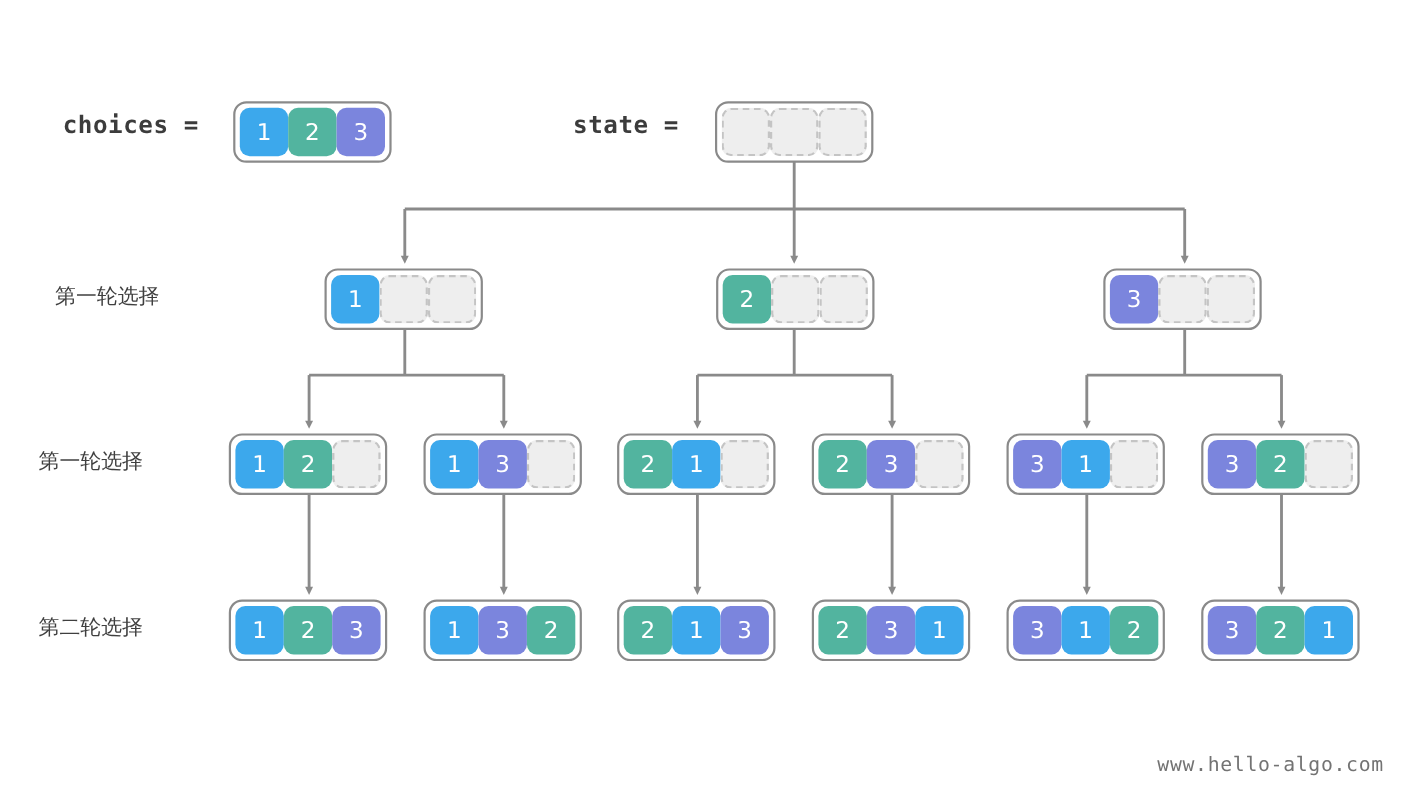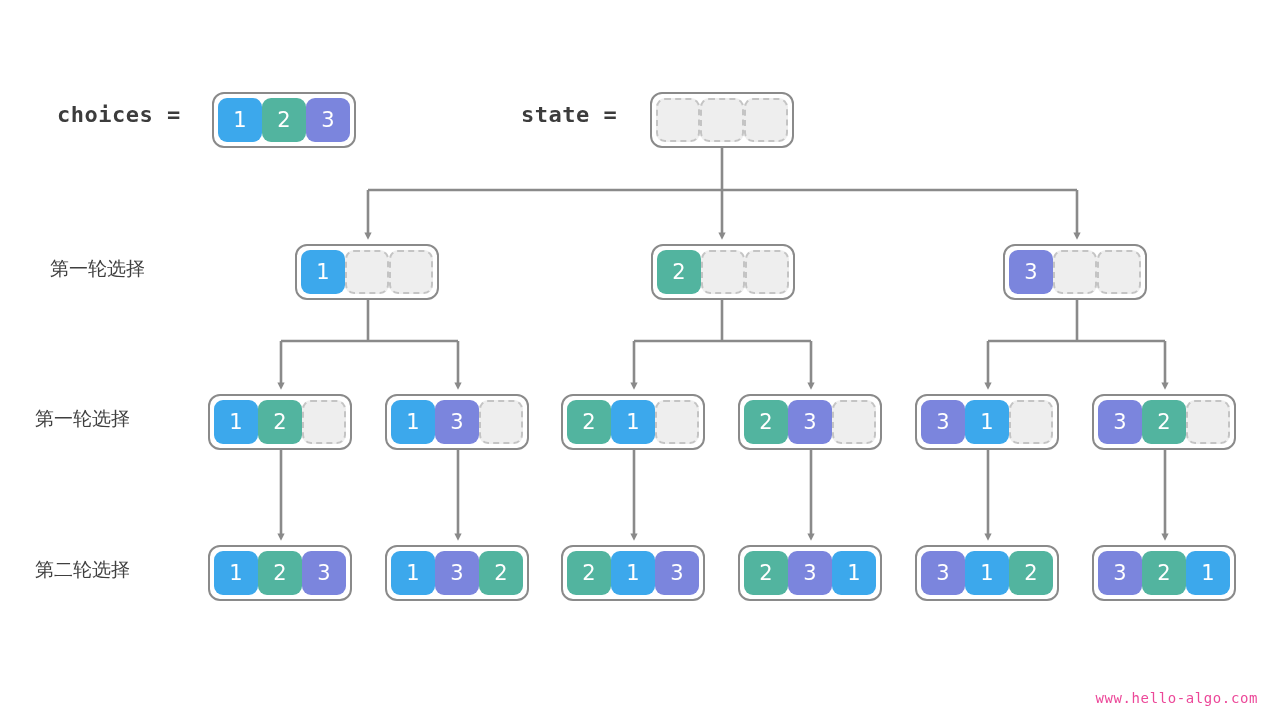--- a/index.html
+++ b/index.html
@@ -79,22 +79,22 @@
     border: 2px dashed #c4c4c4;
     color: transparent;
   }
 
   
   .watermark {
     position: absolute;
     right: 22px;
     bottom: 18px;
     font-family: "DejaVu Sans Mono", "Liberation Mono", monospace;
-    font-size: 14px;
-    color: #ec4899;
+    font-size: 18px;
+    color: #737373;
     letter-spacing: 0.6px;
     white-space: nowrap;
   }
 </style>
 </head>
 <body>
 
 <div id="canvas">
 
   <svg id="edges" viewBox="0 0 1280 720" xmlns="http://www.w3.org/2000/svg">

